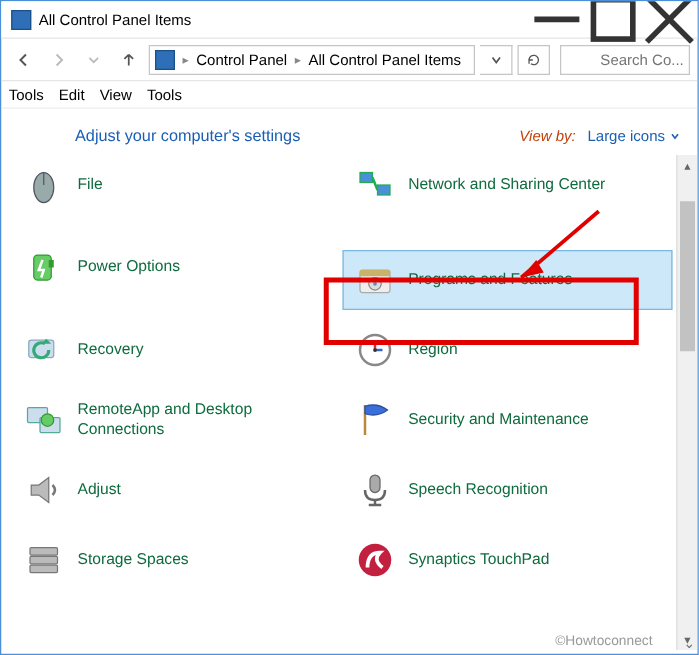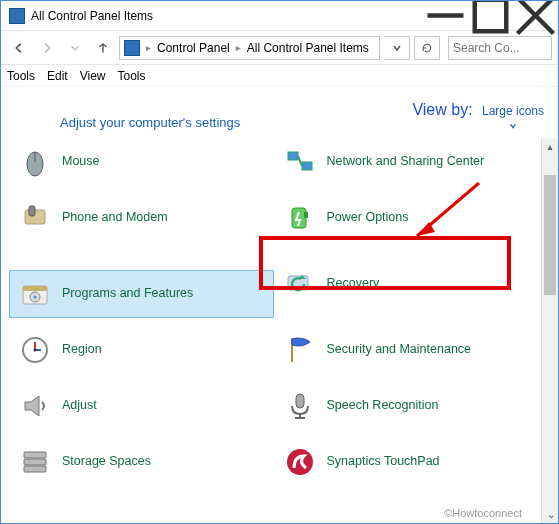--- a/index.html
+++ b/index.html
@@ -93,20 +93,21 @@
     display: flex; align-items: center;
     padding: 0 4px;
     color: #777;
   }
   .searchbox input {
     border: none; outline: none;
     width: 100%;
     font-size: 12px;
     color: #14532d;
     background: transparent;
+    text-align: right;
   }
 
   
   .menurow {
     height: 22px;
     display: flex;
     align-items: center;
     padding: 0 6px;
     gap: 12px;
     border-bottom: 1px solid #eee;
@@ -118,22 +119,22 @@
     display: flex;
     align-items: flex-end;
     padding: 14px 14px 8px 14px;
     margin-left: 45px;
   }
   .settings-head .heading {
     color: #1a5fb4;
     font-size: 13px;
     flex: 1;
   }
-  .settings-head .viewby-label { font-size: 16px; color: #1d4ed8; margin-right: 6px; }
-  .settings-head .viewby-value { font-size: 12px; color: #1a5fb4; display: inline-flex; align-items: center; gap: 4px; flex-direction: column; }
+  .settings-head .viewby-label { font-size: 12px; color: #c2410c; margin-right: 6px; font-style: italic; }
+  .settings-head .viewby-value { font-size: 12px; color: #1a5fb4; display: inline-flex; align-items: center; gap: 4px; }
 
   
   .content-wrap {
     position: relative;
     height: calc(524px - 30px - 34px - 22px - 40px - 2px);
     overflow: hidden;
     padding: 0 20px 0 8px;
   }
   .grid {
     display: grid;
@@ -301,42 +302,33 @@
 <div class="content-wrap">
   <div class="grid">
 
     <div class="cp-item">
       <span class="ic">
         <svg viewBox="0 0 32 32">
             <ellipse cx="16" cy="18" rx="8" ry="12" fill="#9aa" stroke="#556"></ellipse>
             <line x1="16" y1="6" x2="16" y2="16" stroke="#556"></line>
           </svg>
       </span>
-      <span class="label">Mouse</span>
+      <span class="label">File</span>
     </div>
     <div class="cp-item">
       <span class="ic">
         <svg viewBox="0 0 32 32">
             <rect x="4" y="6" width="10" height="8" fill="#4a90d9" stroke="#2a5"></rect>
             <rect x="18" y="16" width="10" height="8" fill="#4a90d9" stroke="#2a5"></rect>
             <line x1="14" y1="10" x2="18" y2="20" stroke="#2a5" stroke-width="2"></line>
           </svg>
       </span>
       <span class="label">Network and Sharing Center</span>
     </div>
 
-    <div class="cp-item">
-      <span class="ic">
-        <svg viewBox="0 0 32 32">
-            <rect x="6" y="8" width="20" height="14" rx="2" fill="#d9c89a" stroke="#a98"></rect>
-            <rect x="10" y="4" width="6" height="10" rx="2" fill="#888" stroke="#555"></rect>
-          </svg>
-      </span>
-      <span class="label">Phone and Modem</span>
-    </div>
 
     <div class="cp-item">
       <span class="ic">
         <svg viewBox="0 0 32 32">
             <rect x="8" y="6" width="14" height="20" rx="3" fill="#6c6" stroke="#393"></rect>
             <rect x="20" y="10" width="4" height="6" fill="#393"></rect>
             <path d="M15 10 L12 18 L16 18 L14 24" fill="none" stroke="#fff" stroke-width="2"></path>
           </svg>
       </span>
       <span class="label">Power Options</span>
@@ -368,20 +360,30 @@
         <svg viewBox="0 0 32 32">
             <circle cx="16" cy="16" r="12" fill="#fff" stroke="#888" stroke-width="2"></circle>
             <line x1="16" y1="16" x2="16" y2="8" stroke="#c33" stroke-width="2"></line>
             <line x1="16" y1="16" x2="22" y2="16" stroke="#36c" stroke-width="2"></line>
             <circle cx="16" cy="16" r="1.5" fill="#333"></circle>
           </svg>
       </span>
       <span class="label">Region</span>
     </div>
 
+    <div class="cp-item">
+      <span class="ic">
+        <svg viewBox="0 0 32 32">
+            <rect x="3" y="6" width="16" height="12" rx="1" fill="#cde" stroke="#5a9"></rect>
+            <rect x="13" y="14" width="16" height="12" rx="1" fill="#cde" stroke="#5a9"></rect>
+            <circle cx="19" cy="16" r="5" fill="#6c6" stroke="#393"></circle>
+          </svg>
+      </span>
+      <span class="label">RemoteApp and Desktop Connections</span>
+    </div>
     <div class="cp-item">
       <span class="ic">
         <svg viewBox="0 0 32 32">
             <line x1="8" y1="4" x2="8" y2="28" stroke="#b88a3a" stroke-width="2"></line>
             <path d="M8 5 Q18 2 26 8 Q18 14 8 11 Z" fill="#3a6fd9" stroke="#2a4fa0"></path>
           </svg>
       </span>
       <span class="label">Security and Maintenance</span>
     </div>
 

